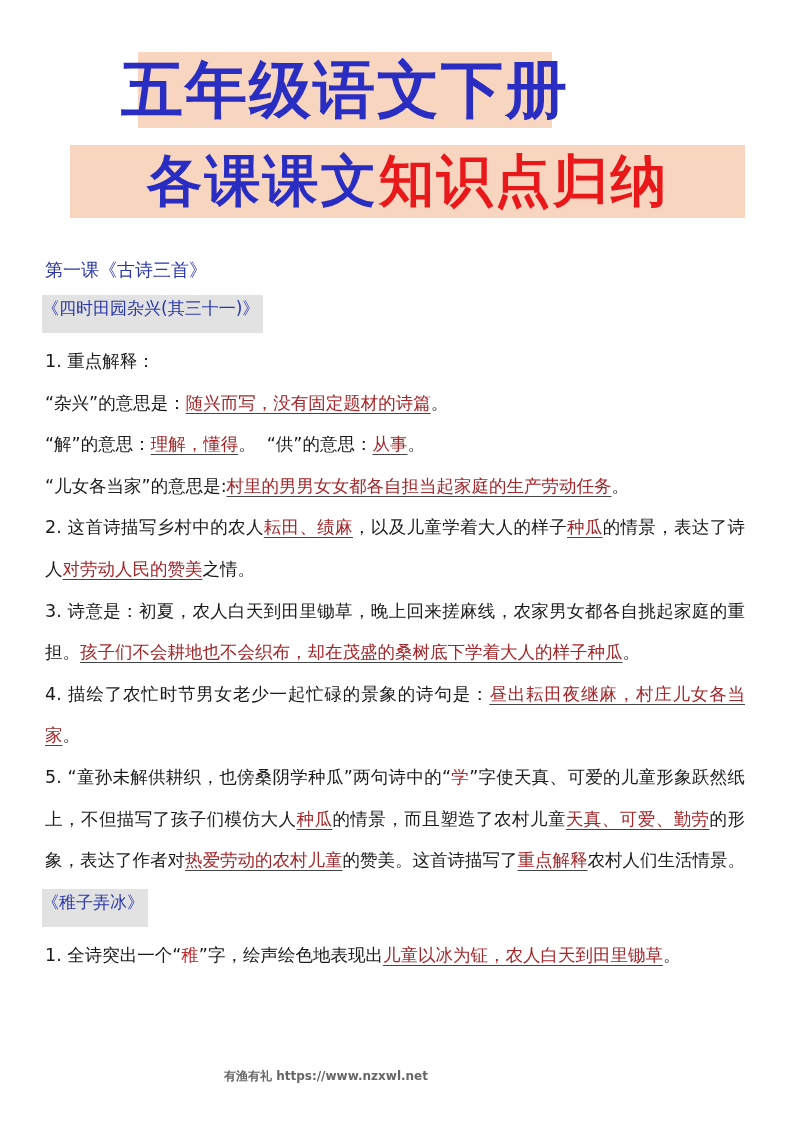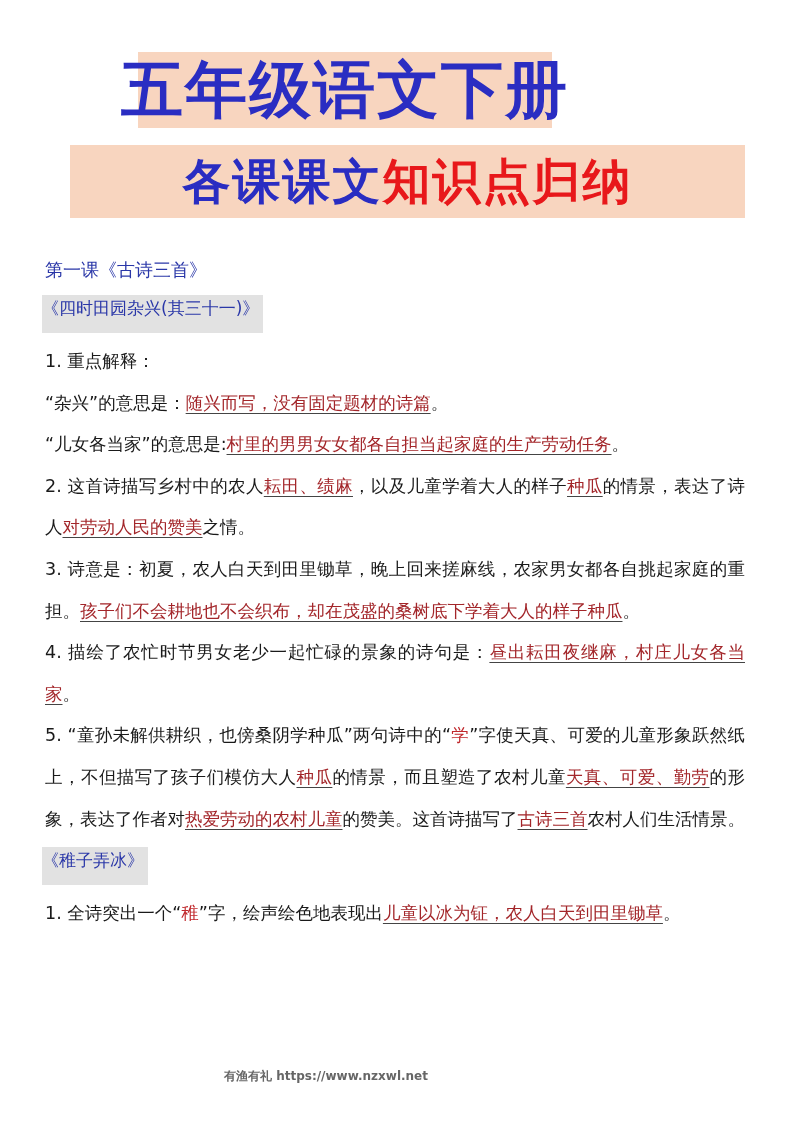--- a/index.html
+++ b/index.html
@@ -2,21 +2,21 @@
 <html><head>
   <meta charset="utf-8">
   <style>
     html, body { margin: 0; padding: 0; background: #ffffff; }
     body { width: 793px; height: 1122px; position: relative; overflow: hidden;
            font-family: "DejaVu Sans", "Liberation Sans", sans-serif; color: #1a1a1a; }
     .banner { position: absolute; background: #f8d5bf; font-weight: bold;
               font-family: "DejaVu Sans", sans-serif; white-space: nowrap;
               display: flex; align-items: center; justify-content: center; letter-spacing: 2px; }
     #banner1 { left: 138px; top: 52px; width: 414px; height: 76px; font-size: 62px; color: #2a2dc2; }
-    #banner2 { left: 70px; top: 145px; width: 675px; height: 73px; font-size: 48px; font-weight: normal;
+    #banner2 { left: 70px; top: 145px; width: 675px; height: 73px; font-size: 56px; font-weight: normal;
                -webkit-text-stroke: 1.5px currentColor; }
     #banner2 .blue { color: #2a2dc2; }
     #banner2 .red { color: #e8181b; }
     .content { position: absolute; left: 45px; top: 252px; width: 700px; font-size: 17.5px; line-height: 41.6px; }
     .lesson { color: #2a37a8; font-size: 18px; height: 36px; line-height: 36px; }
     .poem-title { display: inline-block; background: #e2e2e2; color: #2a37a8; padding: 0 4px 12px 0;
                   line-height: 26px; height: 26px; margin: 4px 0 8px -3px; font-size: 17px; }
     .p { margin: 0; text-align: justify; }
     .ans { color: #a3262a; text-decoration: underline; text-decoration-color: #444; text-underline-offset: 4px; }
     .hl { color: #c0282c; }
@@ -35,38 +35,41 @@
 </div>
 
 <div class="content">
   <div class="lesson">第一课《古诗三首》</div>
   <div class="poem-title">《四时田园杂兴(其三十一)》</div>
 
   <p class="p">1. 重点解释：</p>
   <p class="p">
     <span>“杂兴”的意思是：</span><span class="ans">随兴而写，没有固定题材的诗篇</span><span>。</span>
   </p>
+  <p class="p">
+    <span>“解”的意思：</span><span class="ans">理解，懂得</span><span style="white-space:pre">。  “供”的意思：</span><span class="ans">从事</span><span>。</span>
+  </p>
   <p class="p" style="white-space:nowrap">
     <span>“儿女各当家”的意思是:</span><span class="ans">村里的男男女女都各自担当起家庭的生产劳动任务</span><span>。</span>
   </p>
 
   <p class="p">
     <span>2. 这首诗描写乡村中的农人</span><span class="ans">耘田、绩麻</span><span>，以及儿童学着大人的样子</span><span class="ans">种瓜</span><span>的情景，表达了诗人</span><span class="ans">对劳动人民的赞美</span><span>之情。</span>
   </p>
 
   <p class="p">
     <span>3. 诗意是：初夏，农人白天到田里锄草，晚上回来搓麻线，农家男女都各自挑起家庭的重担。</span><span class="ans">孩子们不会耕地也不会织布，却在茂盛的桑树底下学着大人的样子种瓜</span><span>。</span>
   </p>
 
   <p class="p">
     <span>4. 描绘了农忙时节男女老少一起忙碌的景象的诗句是：</span><span class="ans">昼出耘田夜继麻，村庄儿女各当家</span><span>。</span>
   </p>
 
   <p class="p">
-    <span>5. “童孙未解供耕织，也傍桑阴学种瓜”两句诗中的“</span><span class="hl">学</span><span>”字使天真、可爱的儿童形象跃然纸上，不但描写了孩子们模仿大人</span><span class="ans">种瓜</span><span>的情景，而且塑造了农村儿童</span><span class="ans">天真、可爱、勤劳</span><span>的形象，表达了作者对</span><span class="ans">热爱劳动的农村儿童</span><span>的赞美。这首诗描写了</span><span class="ans">古诗三首</span><span>农村人们生活情景。</span>
+    <span>5. “童孙未解供耕织，也傍桑阴学种瓜”两句诗中的“</span><span class="hl">学</span><span>”字使天真、可爱的儿童形象跃然纸上，不但描写了孩子们模仿大人</span><span class="ans">种瓜</span><span>的情景，而且塑造了农村儿童</span><span class="ans">天真、可爱、勤劳</span><span>的形象，表达了作者对</span><span class="ans">热爱劳动的农村儿童</span><span>的赞美。这首诗描写了</span><span class="ans">重点解释</span><span>农村人们生活情景。</span>
   </p>
 
   <div class="poem-title" style="margin-top:0">《稚子弄冰》</div>
 
   <p class="p">
     <span>1. 全诗突出一个“</span><span class="hl">稚</span><span>”字，绘声绘色地表现出</span><span class="ans">儿童以冰为钲，农人白天到田里锄草</span><span>。</span>
   </p>
 </div>
 
 <div class="footer">有渔有礼 https://www.nzxwl.net</div>

